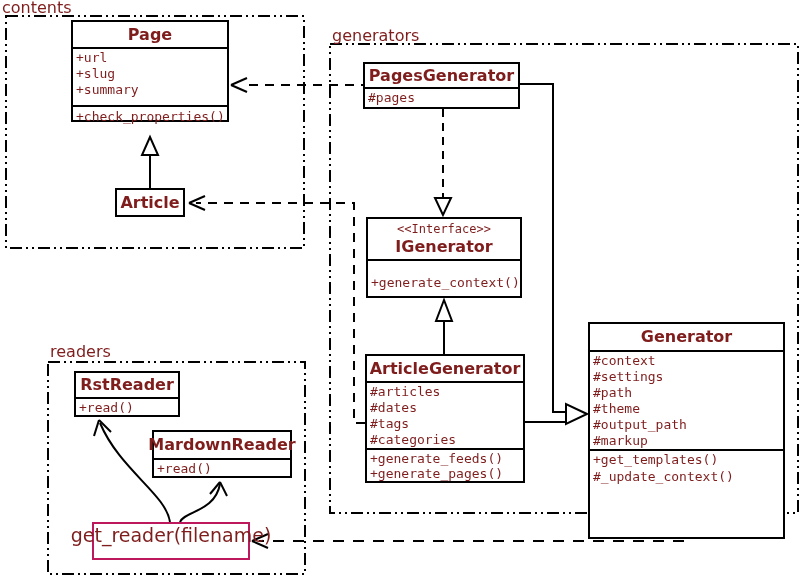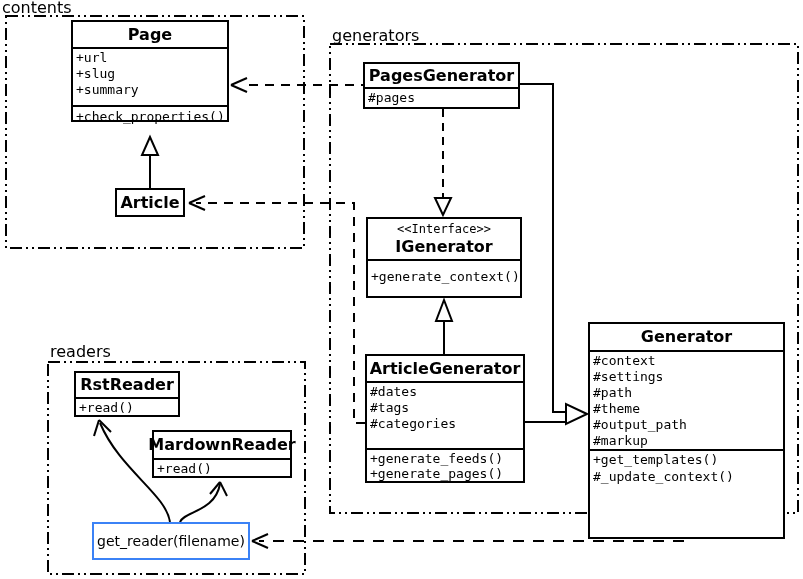--- a/index.html
+++ b/index.html
@@ -1,27 +1,27 @@
 <!DOCTYPE html>
 <html><head>
 <meta charset="utf-8">
 <style>
   html,body { margin:0; padding:0; background:#fff; }
   .canvas { position:relative; width:803px; height:579px; background:#fff;
-            font-family:"DejaVu Sans", sans-serif; color:#000000; overflow:hidden; }
+            font-family:"DejaVu Sans", sans-serif; color:#7f1d1d; overflow:hidden; }
   svg.edges { position:absolute; left:0; top:0; }
   .pkg-label { position:absolute; font-size:16px; line-height:16px; white-space:nowrap; }
   .cls { position:absolute; background:#fff; border:2px solid #000; box-sizing:border-box; }
   .cls-title { display:flex; flex-direction:column; align-items:center; justify-content:center;
                font-weight:bold; font-size:16px; white-space:nowrap; line-height:1.2; }
   .stereo { font-family:"DejaVu Sans Mono", monospace; font-size:12px; font-weight:normal; }
   .sec { border-top:2px solid #000; box-sizing:border-box; padding:1px 0 0 3px; overflow:hidden; }
   .mono { font-family:"DejaVu Sans Mono", monospace; font-size:13px; white-space:pre; }
-  .action-box { position:absolute; background:#fff; border:2px solid #3b82f6; box-sizing:border-box;
-                display:flex; align-items:center; justify-content:center; font-size:14px; }
+  .action-box { position:absolute; background:#fff; border:2px solid #be185d; box-sizing:border-box;
+                display:flex; justify-content:center; font-size:19px; }
   line, path, polygon, rect { shape-rendering:geometricPrecision; }
 </style>
 </head>
 <body>
 
 <div class="canvas">
 
   <svg class="edges" width="803" height="579" viewBox="0 0 803 579">
 
     <rect x="6" y="16" width="298" height="232" fill="none" stroke="#000" stroke-width="2" stroke-dasharray="12 4 2 4 2 4"></rect>
@@ -105,28 +105,29 @@
     <div class="sec" style="height:20px">
       <div class="mono" style="line-height:16px">#pages</div>
     </div>
   </div>
 
   <div class="cls" style="left:366px; top:217px; width:156px; height:81px">
     <div class="cls-title" style="height:40px">
       <span class="stereo">&lt;&lt;Interface&gt;&gt;</span>
       <span>IGenerator</span>
     </div>
-    <div class="sec" style="height:37px; padding-top:8px">
+    <div class="sec" style="height:37px; padding-top:14px">
       <div class="mono" style="line-height:16px">+generate_context()</div>
     </div>
   </div>
 
   <div class="cls" style="left:365px; top:354px; width:160px; height:129px">
     <div class="cls-title" style="height:25px">ArticleGenerator</div>
     <div class="sec" style="height:67px">
+      <div class="mono" style="line-height:16px">#articles</div>
       <div class="mono" style="line-height:16px">#dates</div>
       <div class="mono" style="line-height:16px">#tags</div>
       <div class="mono" style="line-height:16px">#categories</div>
     </div>
     <div class="sec" style="height:33px">
       <div class="mono" style="line-height:15px">+generate_feeds()</div>
       <div class="mono" style="line-height:15px">+generate_pages()</div>
     </div>
   </div>
 

